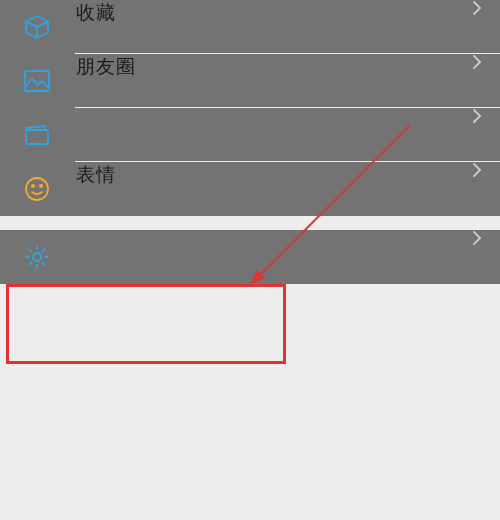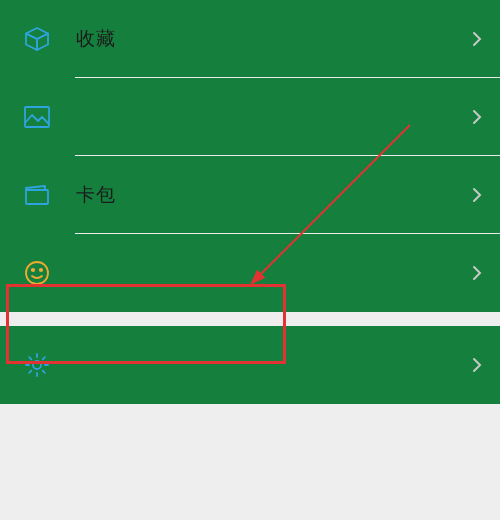--- a/index.html
+++ b/index.html
@@ -8,26 +8,25 @@
       height: 520px;
       font-family: -apple-system, "Helvetica Neue", Arial, sans-serif;
       background: #eeeeee;
       overflow: hidden;
       position: relative;
     }
     .group {
       background: #ffffff;
     }
     .row {
-      height: 78px;
+      height: 54px;
       display: flex;
-      align-items: center;
       padding: 0 18px 0 20px;
       position: relative;
-      background: #15803d;
+      background: #737373;
     }
     .row .sep {
       position: absolute;
       bottom: 0;
       left: 75px;
       right: 0;
       height: 1px;
       background: #ececec;
     }
     .icon-slot {
@@ -91,53 +90,54 @@
     <div class="sep"></div>
   </div>
 
   <div class="row">
     <span class="icon-slot">
       <svg width="28" height="24" viewBox="0 0 28 24" fill="none" stroke="#2fa3dd" stroke-width="1.8" stroke-linejoin="round">
         <rect x="2" y="2" width="24" height="20" rx="1"></rect>
         <path d="M2 18 L9 10 L15 16 L19 12 L26 19"></path>
       </svg>
     </span>
+    <span class="label">朋友圈</span>
     <span class="chev">
       <svg width="10" height="16" viewBox="0 0 10 16" stroke="#c8c8c8" stroke-width="2" fill="none" stroke-linecap="round">
           <path d="M2 2 L8 8 L2 14"></path>
         </svg>
     </span>
     <div class="sep"></div>
   </div>
 
   <div class="row">
     <span class="icon-slot">
       <svg width="28" height="24" viewBox="0 0 28 24" fill="none" stroke="#2fa3dd" stroke-width="1.8" stroke-linejoin="round">
         <path d="M3 5 L22 3 L22 7 L3 7 Z"></path>
         <rect x="3" y="7" width="22" height="14" rx="1"></rect>
       </svg>
     </span>
-    <span class="label">卡包</span>
     <span class="chev">
       <svg width="10" height="16" viewBox="0 0 10 16" stroke="#c8c8c8" stroke-width="2" fill="none" stroke-linecap="round">
           <path d="M2 2 L8 8 L2 14"></path>
         </svg>
     </span>
     <div class="sep"></div>
   </div>
 
   <div class="row">
     <span class="icon-slot">
       <svg width="28" height="28" viewBox="0 0 28 28" fill="none" stroke="#f0a932" stroke-width="1.8">
         <circle cx="14" cy="14" r="11"></circle>
         <circle cx="10" cy="11" r="1.2" fill="#f0a932"></circle>
         <circle cx="18" cy="11" r="1.2" fill="#f0a932"></circle>
         <path d="M9 17 Q14 21 19 17" stroke-linecap="round"></path>
       </svg>
     </span>
+    <span class="label">表情</span>
     <span class="chev">
       <svg width="10" height="16" viewBox="0 0 10 16" stroke="#c8c8c8" stroke-width="2" fill="none" stroke-linecap="round">
           <path d="M2 2 L8 8 L2 14"></path>
         </svg>
     </span>
   </div>
 </div>
 
 <div class="gap"></div>
 

